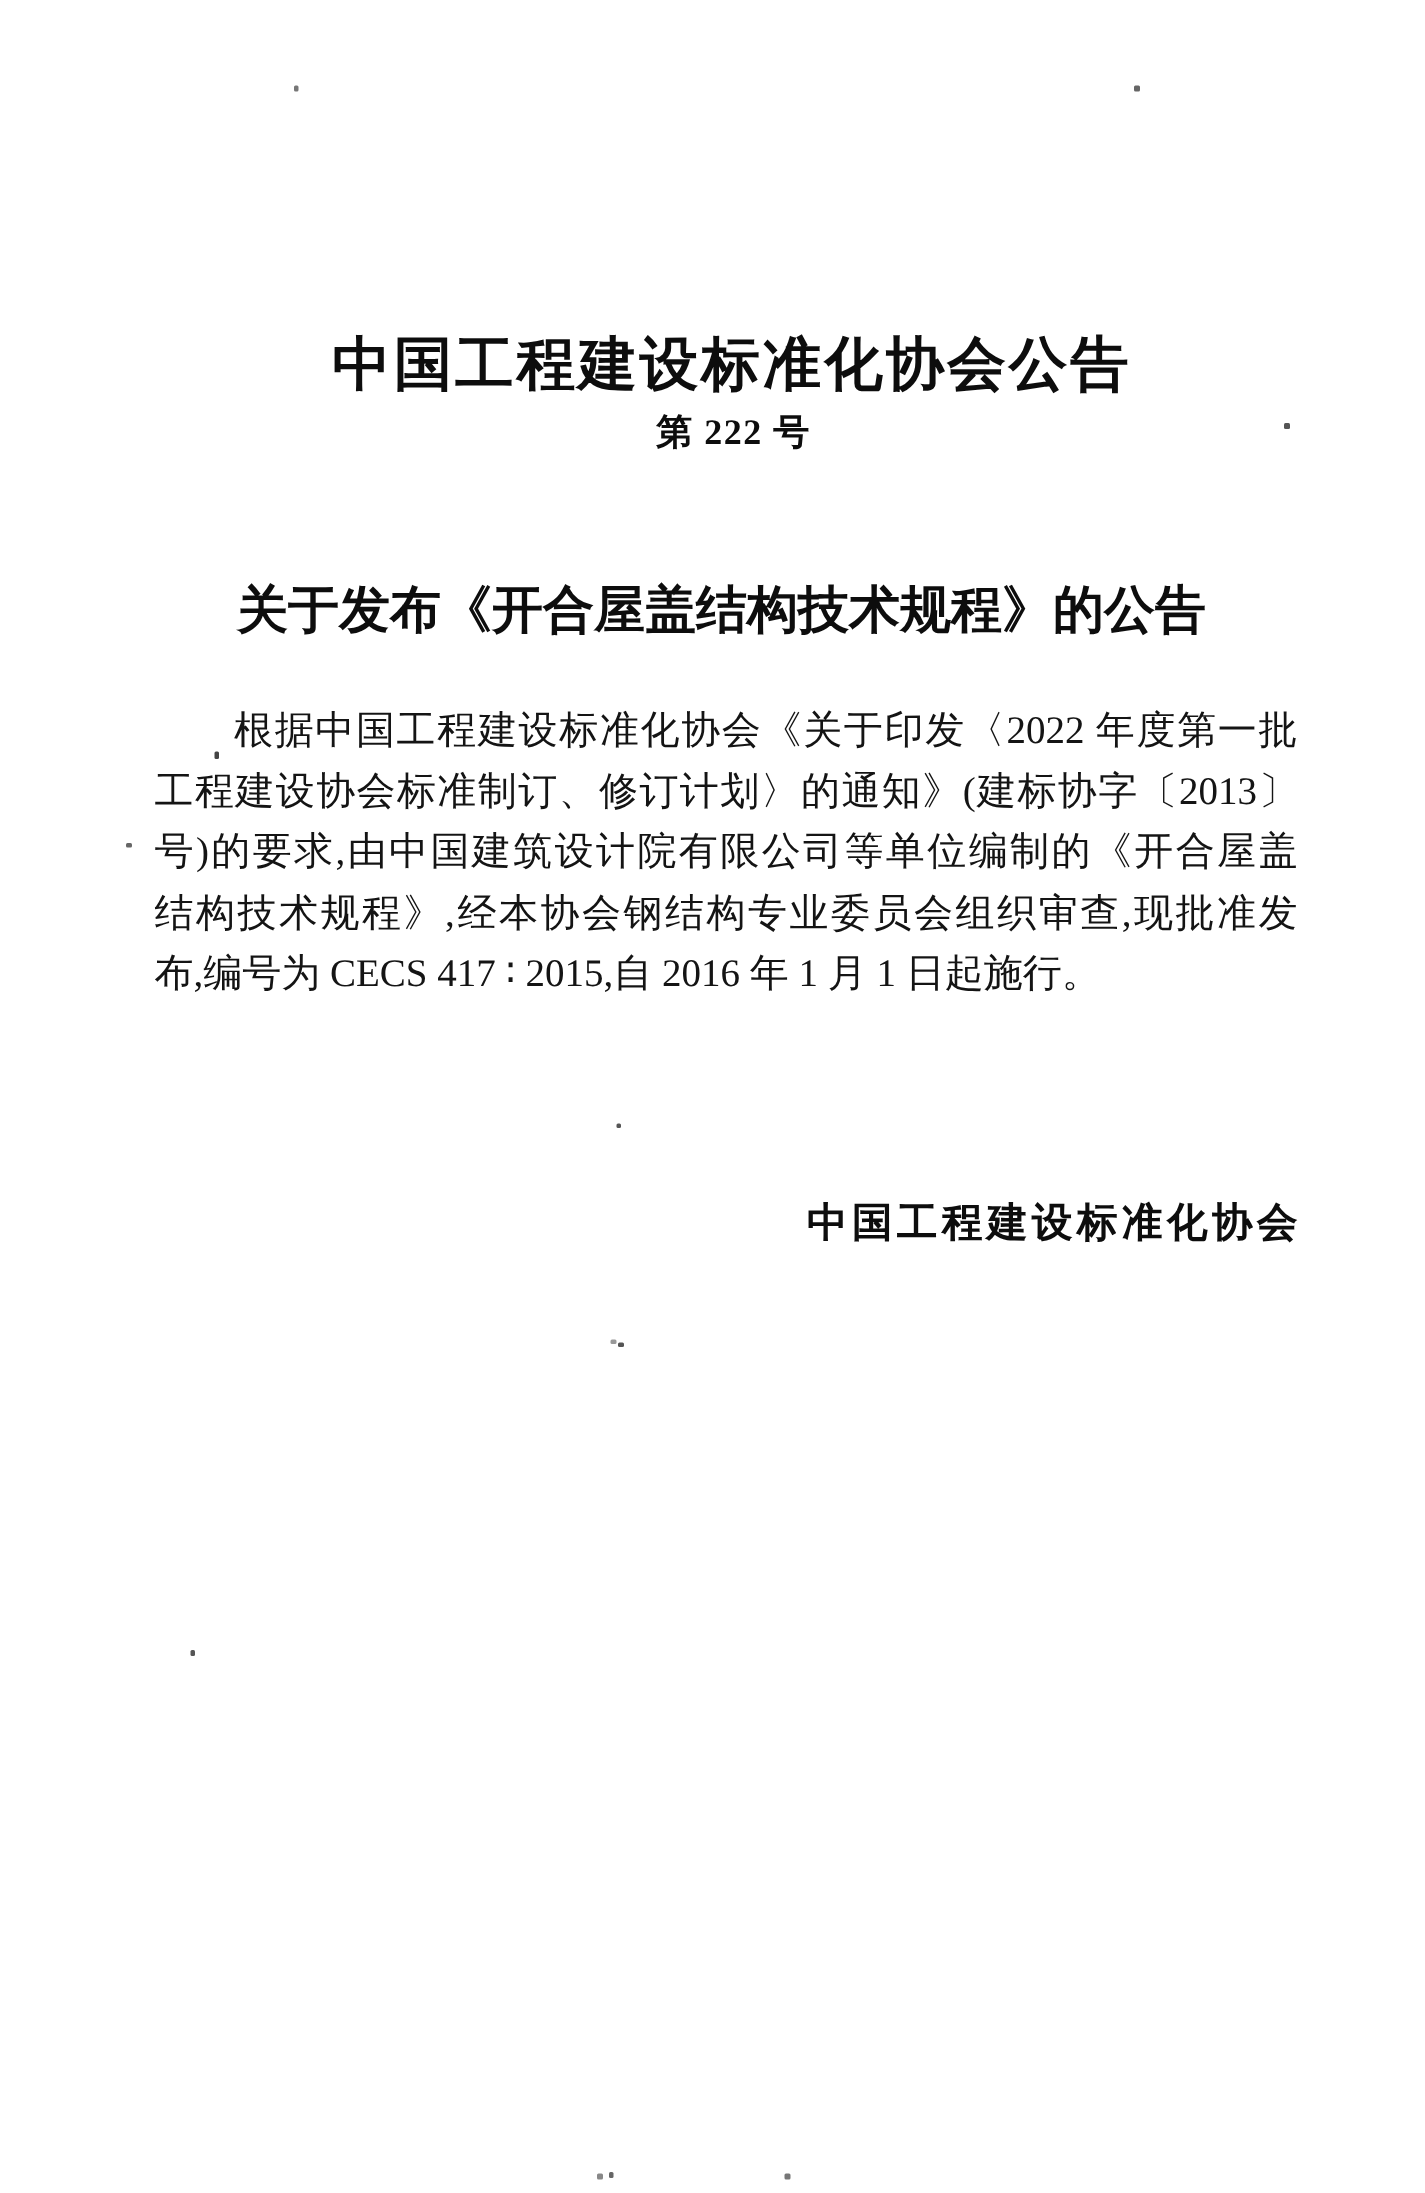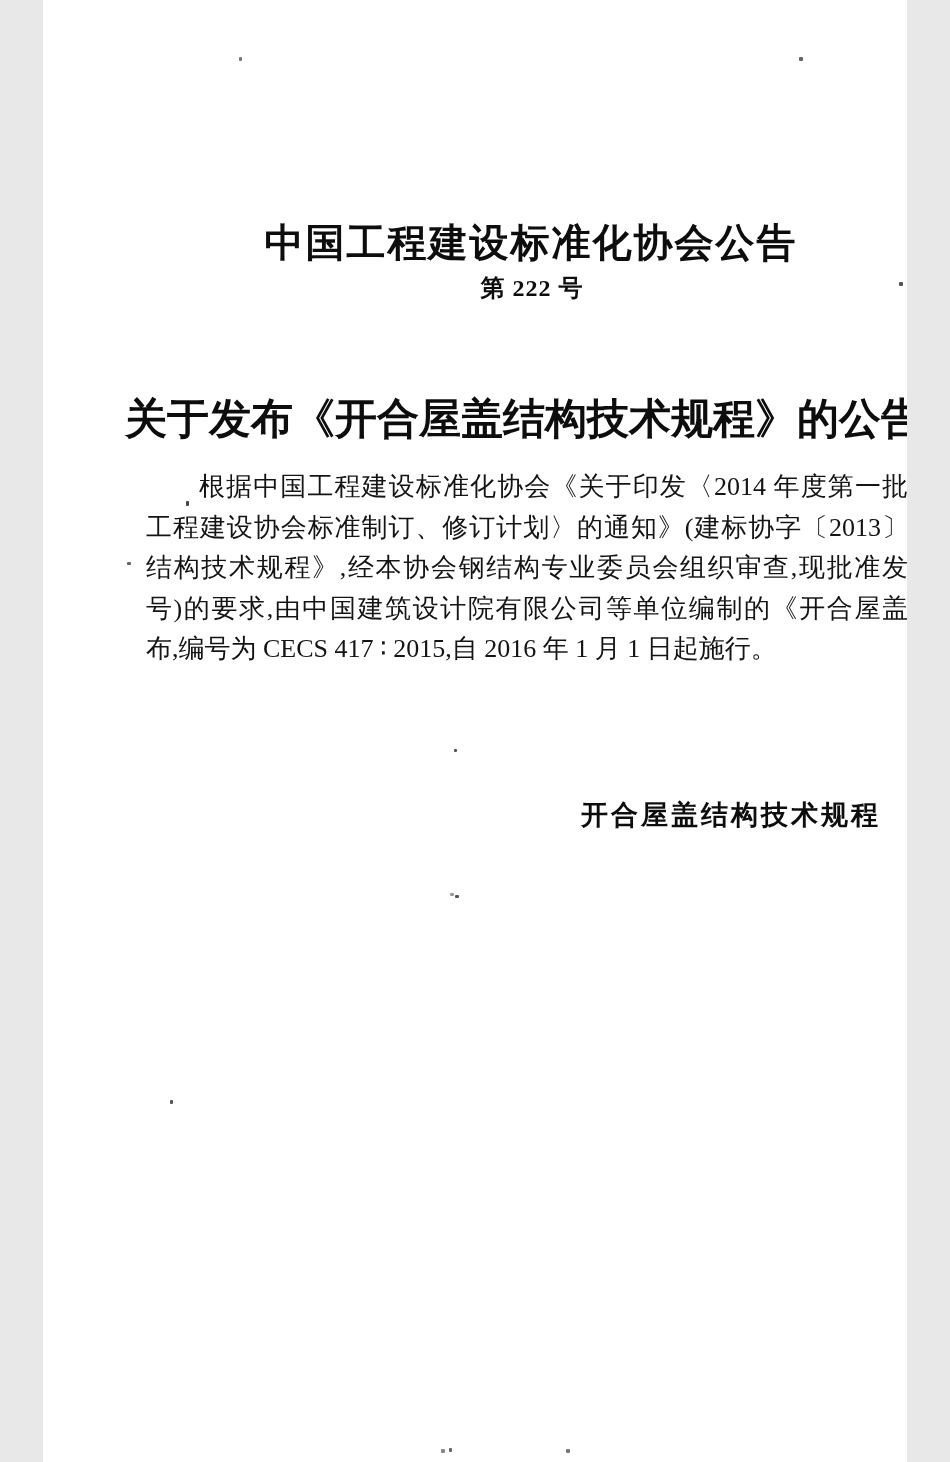--- a/index.html
+++ b/index.html
@@ -2,21 +2,21 @@
 <html><head>
 <meta charset="utf-8">
 <style>
   html, body {
     margin: 0;
     padding: 0;
     background: #e8e8e8;
   }
   .page {
     position: relative;
-    width: 864px;
+    width: 950px;
     height: 1462px;
     margin: 0 auto;
     background: #ffffff;
     color: #111111;
     overflow: hidden;
   }
   .hei {
     font-family: "Liberation Sans", "DejaVu Sans", sans-serif;
     font-weight: bold;
   }
@@ -42,21 +42,21 @@
     font-weight: bold;
     letter-spacing: 1px;
     white-space: nowrap;
     color: #0d0d0d;
   }
   .doc-subtitle {
     position: absolute;
     top: 356px;
     left: 481px;
     transform: translateX(-50%);
-    font-size: 42px;
+    font-size: 34px;
     font-weight: bold;
     white-space: nowrap;
     color: #0d0d0d;
   }
   .body-paragraph {
     position: absolute;
     top: 467px;
     left: 103px;
     width: 762px;
     font-size: 26px;
@@ -103,29 +103,29 @@
 
 <div class="page" style="background: rgb(255, 255, 255); color: rgb(17, 17, 17);">
 
   <h1 class="doc-title hei">中国工程建设标准化协会公告</h1>
 
   <div class="issue-number song">第 222 号</div>
 
   <h2 class="doc-subtitle song">关于发布《开合屋盖结构技术规程》的公告</h2>
 
   <div class="body-paragraph song">
-    <div class="body-line first">根据中国工程建设标准化协会《关于印发〈2014 年度第一批</div>
+    <div class="body-line first">根据中国工程建设标准化协会《关于印发〈2022 年度第一批</div>
     <div class="body-line">工程建设协会标准制订、修订计划〉的通知》(建标协字〔2013〕057</div>
+    <div class="body-line">号)的要求,由中国建筑设计院有限公司等单位编制的《开合屋盖</div>
     <div class="body-line">结构技术规程》,经本协会钢结构专业委员会组织审查,现批准发</div>
-    <div class="body-line">号)的要求,由中国建筑设计院有限公司等单位编制的《开合屋盖</div>
     <div class="body-line last">布,编号为 CECS 417 ∶ 2015,自 2016 年 1 月 1 日起施行。</div>
   </div>
 
 
-  <div class="signature-date hei">开合屋盖结构技术规程</div>
+  <div class="signature-date hei">中国工程建设标准化协会</div>
 
   <div id="artifact-layer">
       <div class="speck" style="left: 196px; top: 57px; width: 3px; height: 4px; background: rgb(119, 119, 119);"></div>
       <div class="speck" style="left: 756px; top: 57px; width: 4px; height: 4px; background: rgb(102, 102, 102);"></div>
       <div class="speck" style="left: 856px; top: 282px; width: 4px; height: 4px; background: rgb(85, 85, 85);"></div>
       <div class="speck" style="left: 143px; top: 501px; width: 3px; height: 5px; background: rgb(68, 68, 68);"></div>
       <div class="speck" style="left: 84px; top: 562px; width: 4px; height: 3px; background: rgb(102, 102, 102);"></div>
       <div class="speck" style="left: 411px; top: 749px; width: 3px; height: 3px; background: rgb(85, 85, 85);"></div>
       <div class="speck" style="left: 407px; top: 893px; width: 4px; height: 3px; background: rgb(153, 153, 153);"></div>
       <div class="speck" style="left: 412px; top: 895px; width: 4px; height: 3px; background: rgb(85, 85, 85);"></div>

